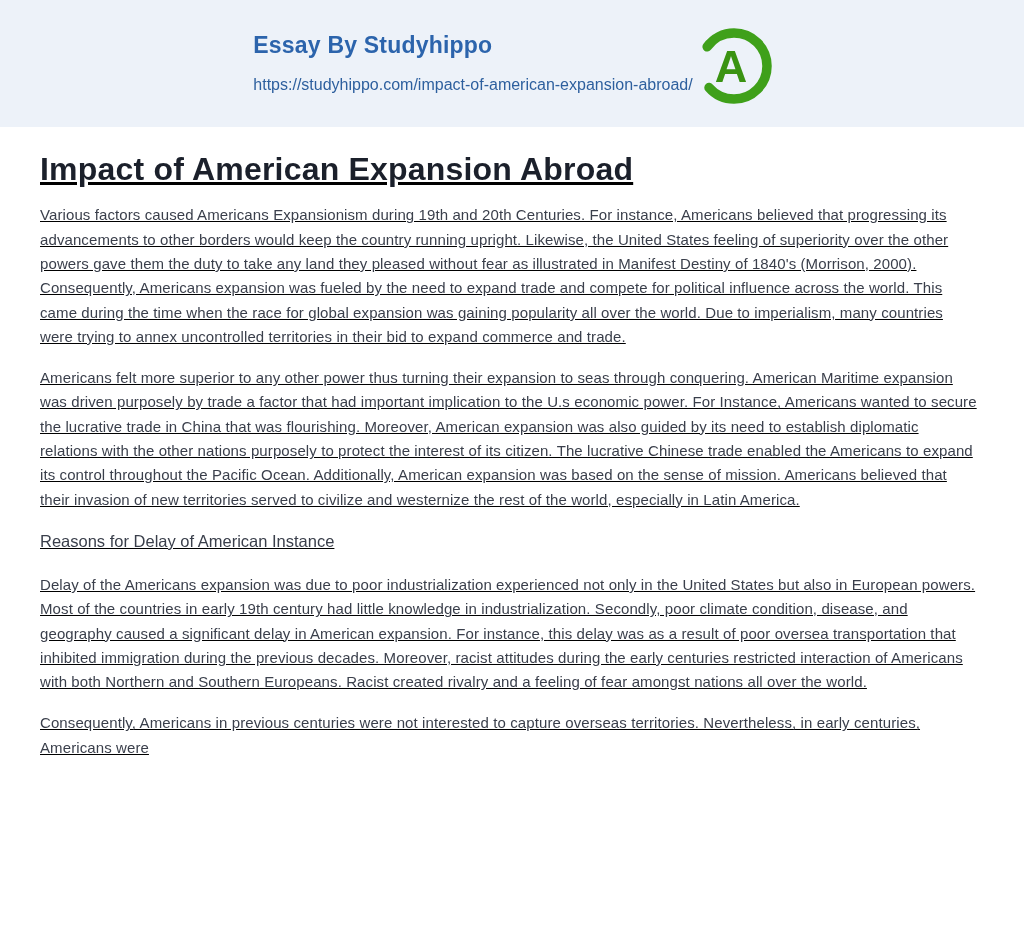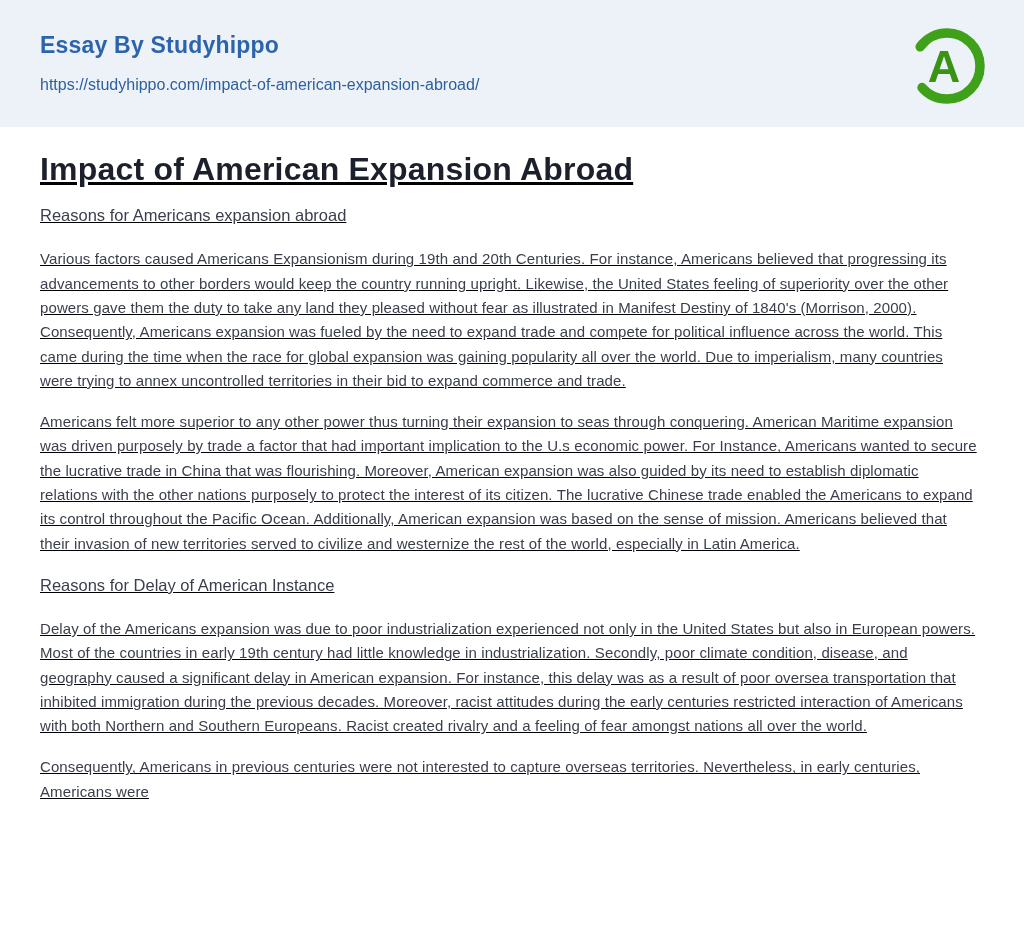--- a/index.html
+++ b/index.html
@@ -16,21 +16,21 @@
     background: #ffffff;
     overflow: hidden;
   }
 
   
   .site-header {
     background: #edf2f9;
     height: 127px;
     display: flex;
     align-items: center;
-    justify-content: space-between;
+    justify-content: center;
     padding: 0 36px 0 40px;
   }
   .header-text {
     display: flex;
     flex-direction: column;
     justify-content: center;
   }
   .site-title {
     color: #2c64ac;
     font-size: 23px;
@@ -95,21 +95,20 @@
 
         <circle cx="41" cy="41" r="33" fill="none" stroke="#3fa01a" stroke-width="9.5" stroke-linecap="round" stroke-dasharray="80 44 207"></circle>
         <text x="38" y="57" font-family="Liberation Sans, sans-serif" font-size="45" font-weight="600" fill="#3a9312" text-anchor="middle">A</text>
       </svg>
     </div>
   </header>
 
   <main class="article">
     <h1 class="article-title">Impact of American Expansion Abroad</h1>
 
-    <p class="section-heading">Reasons for Americans expansion abroad</p>
 
     <p class="body-paragraph">Various factors caused Americans Expansionism during 19th and 20th Centuries. For instance, Americans believed that progressing its advancements to other borders would keep the country running upright. Likewise, the United States feeling of superiority over the other powers gave them the duty to take any land they pleased without fear as illustrated in Manifest Destiny of 1840's (Morrison, 2000). Consequently, Americans expansion was fueled by the need to expand trade and compete for political influence across the world. This came during the time when the race for global expansion was gaining popularity all over the world. Due to imperialism, many countries were trying to annex uncontrolled territories in their bid to expand commerce and trade.</p>
 
     <p class="body-paragraph">Americans felt more superior to any other power thus turning their expansion to seas through conquering. American Maritime expansion was driven purposely by trade a factor that had important implication to the U.s economic power. For Instance, Americans wanted to secure the lucrative trade in China that was flourishing. Moreover, American expansion was also guided by its need to establish diplomatic relations with the other nations purposely to protect the interest of its citizen. The lucrative Chinese trade enabled the Americans to expand its control throughout the Pacific Ocean. Additionally, American expansion was based on the sense of mission. Americans believed that their invasion of new territories served to civilize and westernize the rest of the world, especially in Latin America.</p>
 
     <p class="section-heading">Reasons for Delay of American Instance</p>
 
     <p class="body-paragraph">Delay of the Americans expansion was due to poor industrialization experienced not only in the United States but also in European powers. Most of the countries in early 19th century had little knowledge in industrialization. Secondly, poor climate condition, disease, and geography caused a significant delay in American expansion. For instance, this delay was as a result of poor oversea transportation that inhibited immigration during the previous decades. Moreover, racist attitudes during the early centuries restricted interaction of Americans with both Northern and Southern Europeans. Racist created rivalry and a feeling of fear amongst nations all over the world.</p>
 
     <p class="body-paragraph">Consequently, Americans in previous centuries were not interested to capture overseas territories. Nevertheless, in early centuries, Americans were</p>

